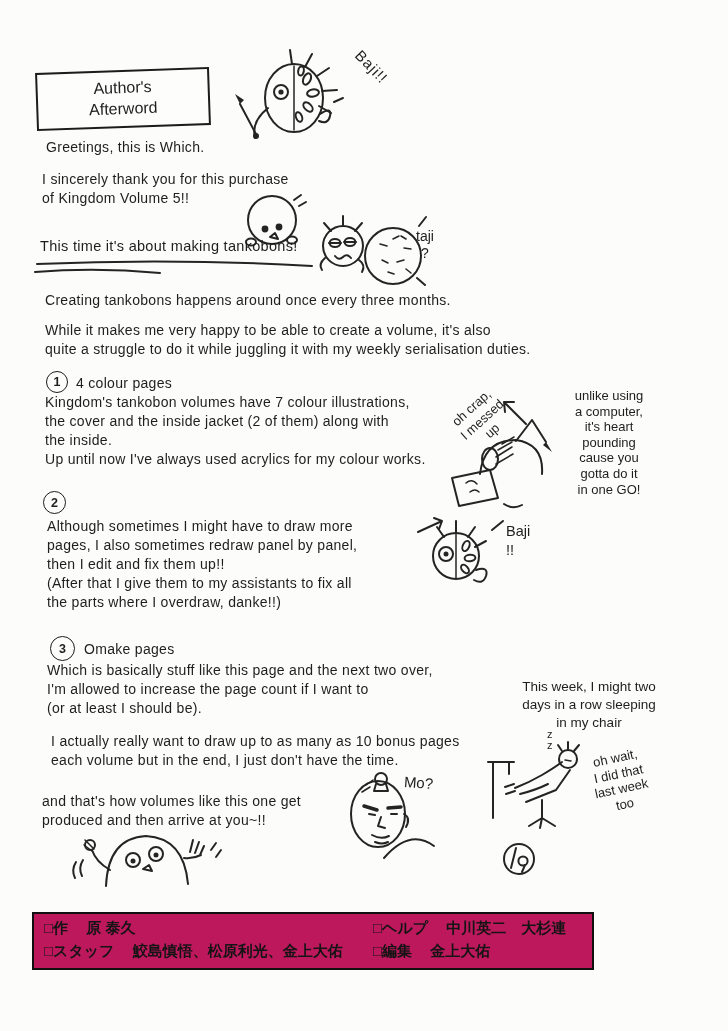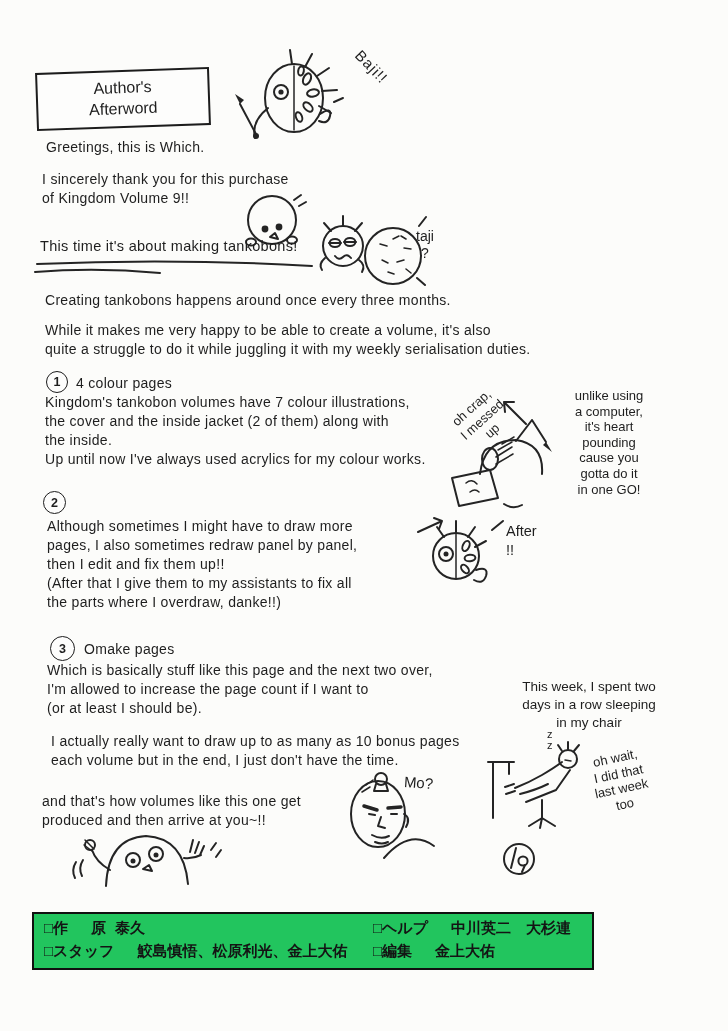--- a/index.html
+++ b/index.html
@@ -26,22 +26,22 @@
     font-size:12.5px;font-weight:bold;background:#fdfdfc;
   }
   .underlined{border-bottom:none;}
   svg{position:absolute;overflow:visible;}
   svg *{stroke:#242424;stroke-width:2;fill:none;stroke-linecap:round;stroke-linejoin:round;}
   svg .fill{fill:#242424;stroke:none;}
   svg .thin{stroke-width:1.5;}
   svg .thick{stroke-width:3.5;}
   .credits{
     position:absolute;left:32px;top:912px;width:558px;height:54px;
-    border:2.5px solid #101010;background:#22c55e;
-    font-weight:bold;font-size:15px;color:#141414;font-family:Liberation Mono, monospace;
+    border:2.5px solid #101010;background:#be185d;
+    font-weight:bold;font-size:15px;color:#141414;
   }
   .crow{position:absolute;left:10px;right:6px;height:24px;display:block;}
   .crow .rcell{position:absolute;left:329px;top:0;}
   .lbl{margin-right:14px;}
 </style>
 </head>
 <body>
 
 <div class="page">
 
@@ -65,21 +65,21 @@
     <path class="fill" d="M10 58 L5 48 L14 54 Z"></path>
     <path d="M90 68 q12 -8 10 2 q-2 9 -11 5"></path>
     <path d="M104 56 l9 -4"></path>
   </svg>
 
   <div class="t" style="left:352px;top:58px;transform:rotate(46deg);font-size:15px;letter-spacing:1px">Baji!!</div>
 
   <div class="t hand" style="left:46px;top:138px">Greetings, this is Which.</div>
 
   <div class="t hand" style="left:42px;top:170px">I sincerely thank you for this purchase
-of Kingdom Volume 9!!</div>
+of Kingdom Volume 5!!</div>
 
   <svg style="left:242px;top:190px" width="64" height="66" viewBox="0 0 64 66">
     <circle cx="30" cy="30" r="24"></circle>
     <circle class="fill" cx="23" cy="39" r="3.4"></circle>
     <circle class="fill" cx="37" cy="37" r="3.4"></circle>
     <path d="M28 47 l5 -4 l3 6 z"></path>
     <ellipse cx="9" cy="52" rx="5" ry="3.6"></ellipse>
     <ellipse cx="50" cy="50" rx="5" ry="3.6"></ellipse>
     <path d="M52 10 l7 -5 M57 16 l7 -4"></path>
   </svg>
@@ -152,32 +152,32 @@
     <path d="M30 27 l-7 -10 M42 22 l0 -11 M54 27 l7 -10 M61 37 l11 -6"></path>
     <circle cx="32" cy="44" r="7"></circle>
       <circle class="fill" cx="32" cy="44" r="2.5"></circle>
     <line class="thin" x1="42" y1="24" x2="42" y2="68"></line>
     <ellipse cx="52" cy="36" rx="3.2" ry="5.4" transform="rotate(25 52 36)"></ellipse>
     <ellipse cx="56" cy="48" rx="3.2" ry="5.4" transform="rotate(85 56 48)"></ellipse>
     <ellipse cx="51" cy="59" rx="3" ry="5" transform="rotate(140 51 59)"></ellipse>
     <path d="M62 60 q13 -4 10 6 q-3 9 -12 4"></path>
     <path d="M78 20 l11 -9"></path>
   </svg>
-  <div class="t" style="left:506px;top:522px;font-size:14.5px;white-space:pre-line;line-height:1.3">After
+  <div class="t" style="left:506px;top:522px;font-size:14.5px;white-space:pre-line;line-height:1.3">Baji
 !!</div>
 
   <div class="secnum" style="left:50px;top:636px;width:23px;height:23px">3</div>
   <div class="t hand" style="left:84px;top:640px">Omake pages</div>
   <div class="t hand" style="left:47px;top:661px">Which is basically stuff like this page and the next two over,
 I'm allowed to increase the page count if I want to
 (or at least I should be).</div>
   <div class="t hand" style="left:51px;top:732px">I actually really want to draw up to as many as 10 bonus pages
 each volume but in the end, I just don't have the time.</div>
 
-  <div class="t small center" style="left:500px;top:678px;width:178px;font-size:13.5px;line-height:1.32">This week, I spent two
+  <div class="t small center" style="left:500px;top:678px;width:178px;font-size:13.5px;line-height:1.32">This week, I might two
 days in a row sleeping
 in my chair</div>
   <div class="t" style="left:547px;top:729px;font-size:11px;line-height:1;white-space:pre-line">z
 z</div>
 
   <svg style="left:484px;top:742px" width="108" height="86" viewBox="0 0 108 86">
     <path d="M4 20 h26 M9 20 v56 M25 20 v12"></path>
     <path d="M30 42 l-9 3 M31 49 l-9 3"></path>
     <path d="M31 46 Q46 40 58 33 Q70 26 78 20"></path>
     <path d="M36 52 Q52 48 64 42"></path>

